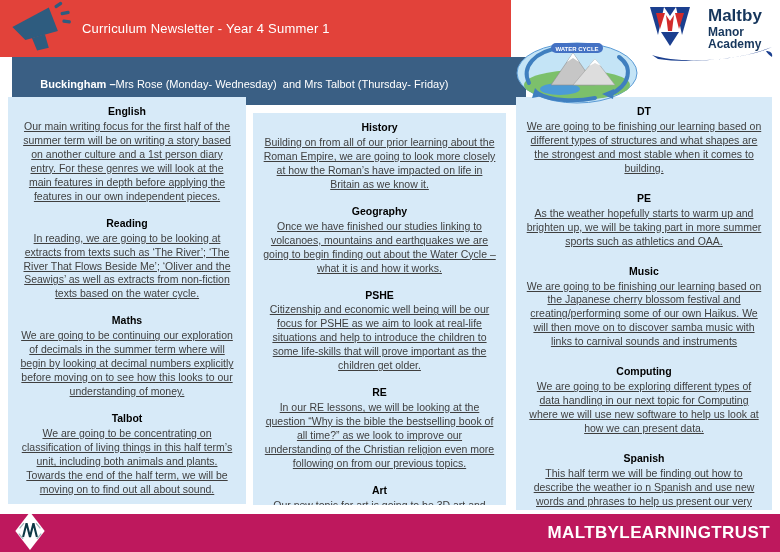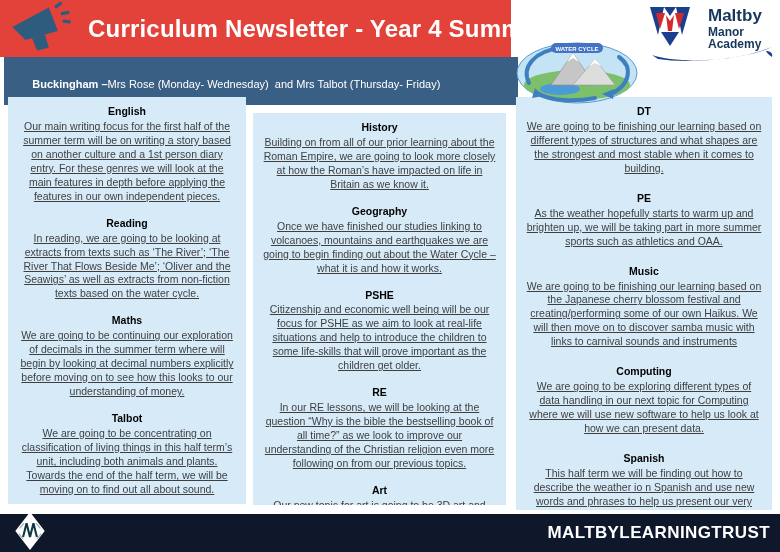--- a/index.html
+++ b/index.html
@@ -8,35 +8,35 @@
     font-family:"Liberation Sans", sans-serif; overflow:hidden;
   }
 
   
   .red-bar {
     position:absolute; left:0; top:0; width:511px; height:57px;
     background:#E2423A; display:flex; align-items:center;
   }
   .megaphone { margin-left:8px; flex:0 0 auto; }
   .main-title {
-    color:#ffffff; font-weight:bold; font-size:24px; margin-left:14px;
+    color:#ffffff; font-weight:normal; font-size:13px; margin-left:8px;
     letter-spacing:0.2px; white-space:nowrap;
   }
 
   
   .logo { position:absolute; left:648px; top:5px; width:130px; }
   .logo-row { display:flex; align-items:center; }
   .logo-texts { margin-left:16px; line-height:1; }
   .logo-name { font-weight:bold; font-size:17px; color:#16365C; }
   .logo-sub { font-weight:bold; font-size:12px; color:#16365C; margin-top:2px; }
   .logo-swoosh { margin-top:-6px; }
 
   
   .teacher-bar {
-    position:absolute; left:4px; top:57px; width:514px; height:48px;
+    position:absolute; left:12px; top:57px; width:514px; height:48px;
     background:#3A5F84; color:#ffffff; box-sizing:border-box; padding:6px 0 0 10px;
   }
   .teacher-line { margin:3px 0 9px; font-size:11px; white-space:pre-wrap; }
   .teacher-label { font-weight:bold; }
 
   
   .water-cycle { position:absolute; left:515px; top:41px; width:125px; height:64px; z-index:3; }
 
   
   .col {
@@ -48,21 +48,21 @@
   .col2 { left:253px; top:113px; width:253px; height:392px; }
   .col3 { left:516px; top:97px;  width:256px; height:413px; }
   .section { margin-bottom:13px;text-align:center; }
   .col3 .section { margin-bottom:16px; }
   .section-title { font-size:10.5px; font-weight:bold; color:#000; margin:0 0 1px; }
   .section-body { margin:0;text-decoration:underline; }
 
   
   .footer {
     position:absolute; left:0; top:514px; width:780px; height:38px;
-    background:#0f172a; display:flex; align-items:center;
+    background:#be185d; display:flex; align-items:center;
   }
   .footer-logo { margin-left:14px; flex:0 0 auto; }
   .footer-brand {
     margin-left:auto; margin-right:10px; color:#fff; font-weight:bold;
     font-size:17px; letter-spacing:0.4px;
   }
 </style>
 </head>
 <body>
 

